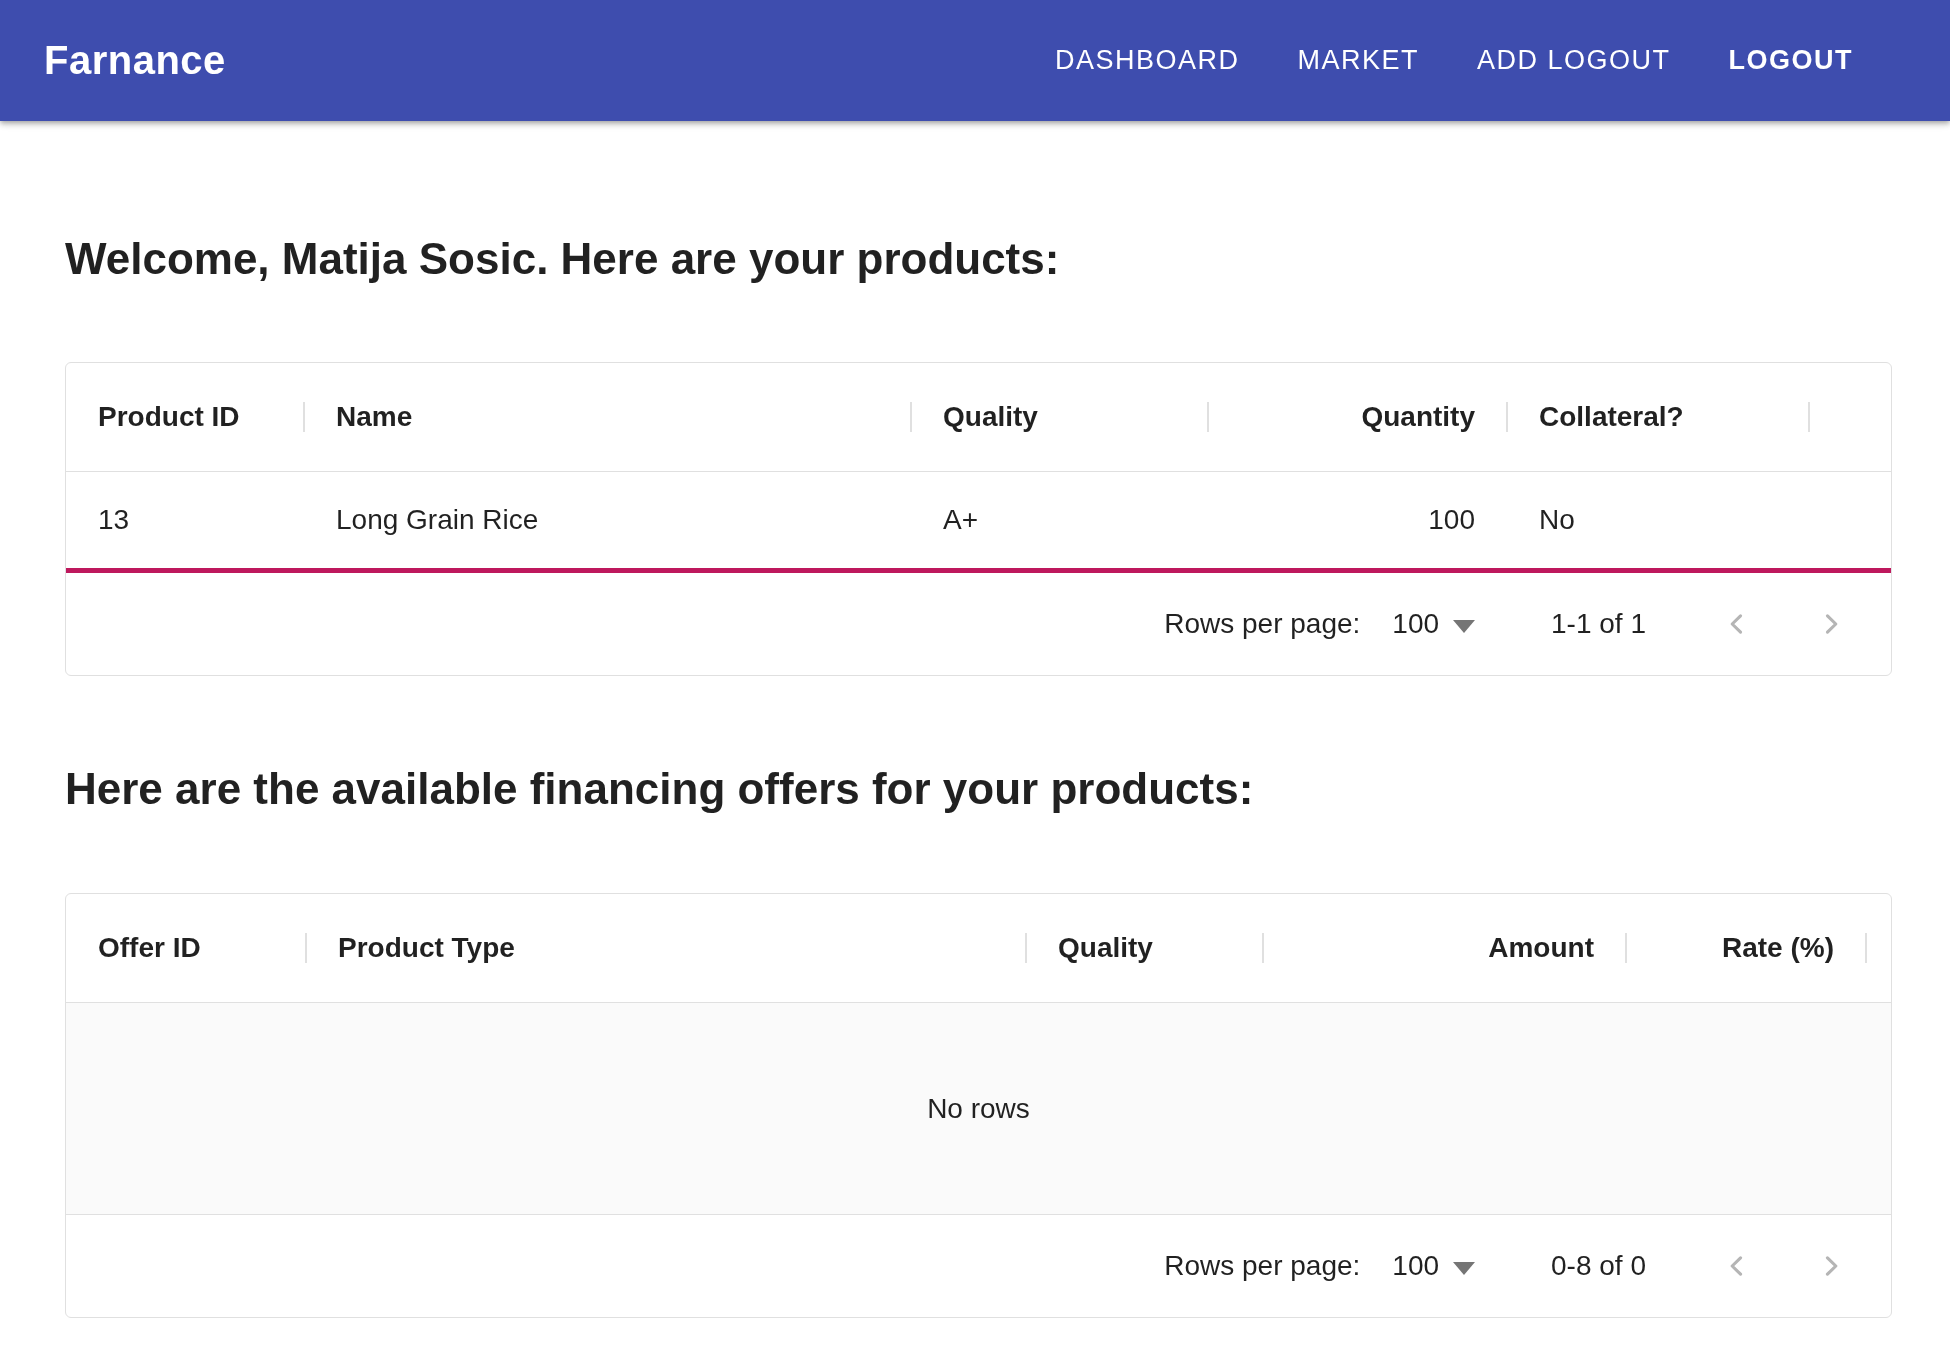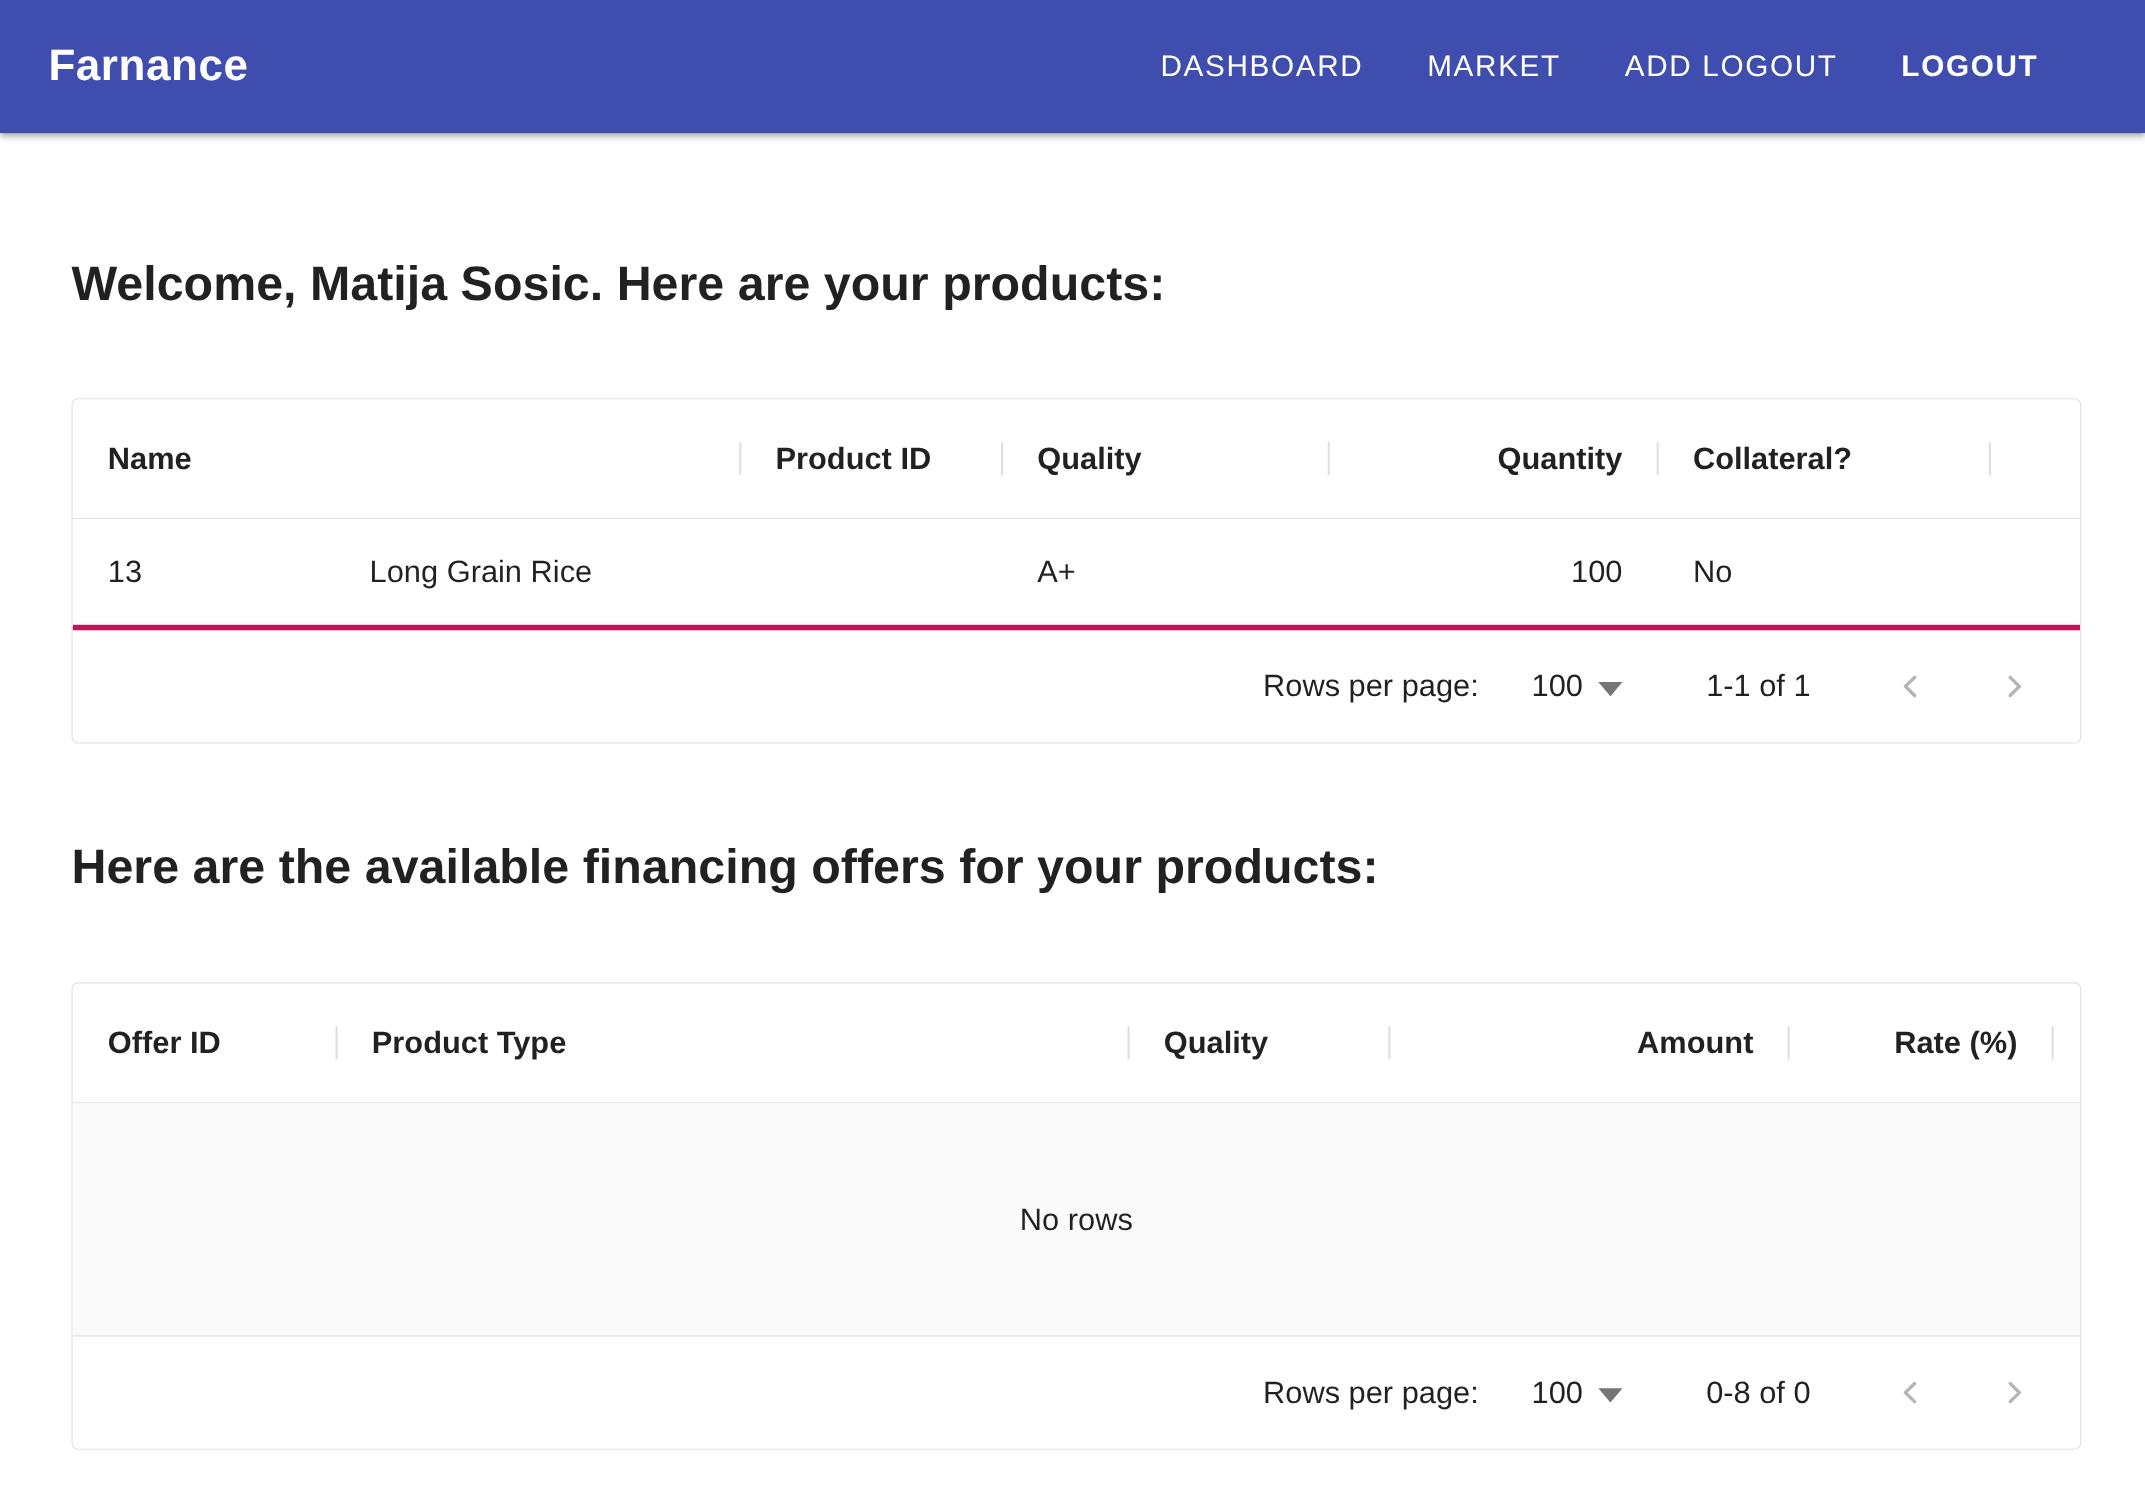--- a/index.html
+++ b/index.html
@@ -114,21 +114,21 @@
   }
 
   .dg-footer {
     height: 102px;
     display: flex;
     align-items: center;
     justify-content: flex-end;
     padding-right: 30px;
     font-size: 28px;
   }
-  .rpp-label { margin-right: 48px; text-align: right; }
+  .rpp-label { margin-right: 32px; text-align: right; }
   .rpp-select {
     display: flex;
     align-items: center;
     gap: 14px;
     margin-right: 76px;
     cursor: pointer;
   }
   .caret-down {
     width: 0; height: 0;
     border-left: 11px solid transparent;
@@ -176,22 +176,22 @@
     <a class="nav-link bold">LOGOUT</a>
   </nav>
 </header>
 
 <main>
 
   <h2 class="section-title">Welcome, Matija Sosic. Here are your products:</h2>
 
   <section class="datagrid">
     <div class="dg-header">
+      <div class="dg-col t1-c0">Product ID</div>
       <div class="dg-col t1-c1">Name</div>
-      <div class="dg-col t1-c0">Product ID</div>
       <div class="dg-col t1-c2">Quality</div>
       <div class="dg-col right t1-c3">Quantity</div>
       <div class="dg-col t1-c4">Collateral?</div>
       <div class="dg-filler"></div>
     </div>
     <div class="dg-row">
       <div class="dg-cell t1-c0">13</div>
       <div class="dg-cell t1-c1">Long Grain Rice</div>
       <div class="dg-cell t1-c2">A+</div>
       <div class="dg-cell right t1-c3">100</div>

